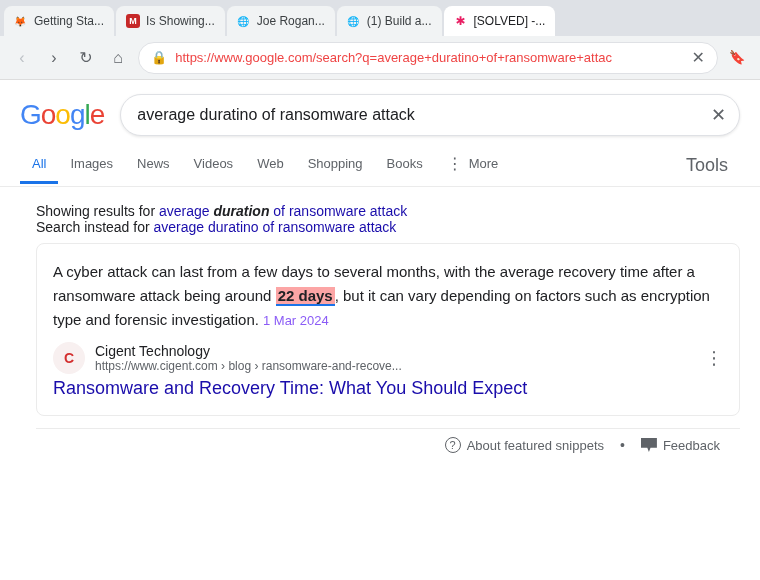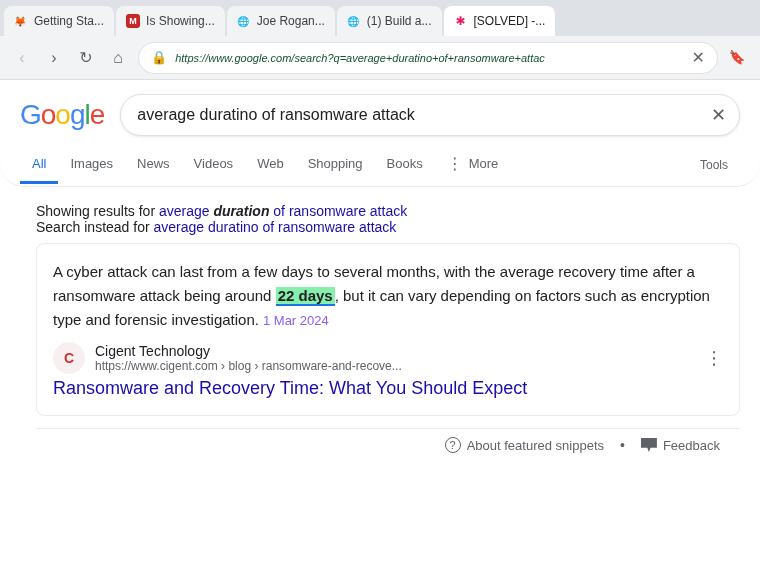--- a/index.html
+++ b/index.html
@@ -47,25 +47,24 @@
       padding: 4px 12px;
       height: 32px;
       gap: 8px;
     }
     .address-lock {
       color: #5f6368;
       font-size: 13px;
     }
     .address-text {
       flex: 1;
-      font-size: 11px;
-      color: #14532d;
+      font-size: 13px;
+      color: #ef4444;
       white-space: nowrap;
       overflow: hidden;
-      font-style: italic;
     }
     .address-clear {
       color: #5f6368;
       font-size: 16px;
       cursor: pointer;
     }
 
     
     .tabs-bar {
       background: #dee1e6;
@@ -157,41 +156,40 @@
       cursor: pointer;
     }
 
     
     .search-tabs {
       display: flex;
       align-items: center;
       padding: 8px 20px 0 20px;
       border-bottom: 1px solid #ebebeb;
       gap: 0;
-      border-radius: 24px;
     }
     .search-tab {
       padding: 10px 12px;
       font-size: 13px;
       color: #5f6368;
       cursor: pointer;
       border-bottom: 3px solid transparent;
       display: flex;
       align-items: center;
       gap: 4px;
       white-space: nowrap;
     }
     .search-tab.active {
       color: #1a73e8;
       border-bottom: 3px solid #1a73e8;
     }
     .search-tools {
       margin-left: auto;
       padding: 10px 12px;
-      font-size: 12px;
+      font-size: 18px;
       color: #5f6368;
       cursor: pointer;
     }
     .more-dots {
       font-size: 16px;
       margin-right: 2px;
       color: #5f6368;
     }
 
     
@@ -217,21 +215,21 @@
       padding: 16px;
       margin-bottom: 12px;
     }
     .snippet-text {
       font-size: 15px;
       color: #202124;
       line-height: 1.6;
       margin-bottom: 6px;
     }
     .snippet-highlight {
-      background-color: #86efac;
+      background-color: #fca5a5;
       font-weight: bold;
       border-bottom: 2px solid #1a73e8;
       padding: 0 2px;
       color: #202124;
     }
     .snippet-date {
       font-size: 13px;
       color: #8b5cf6;
       margin-left: 4px;
     }

